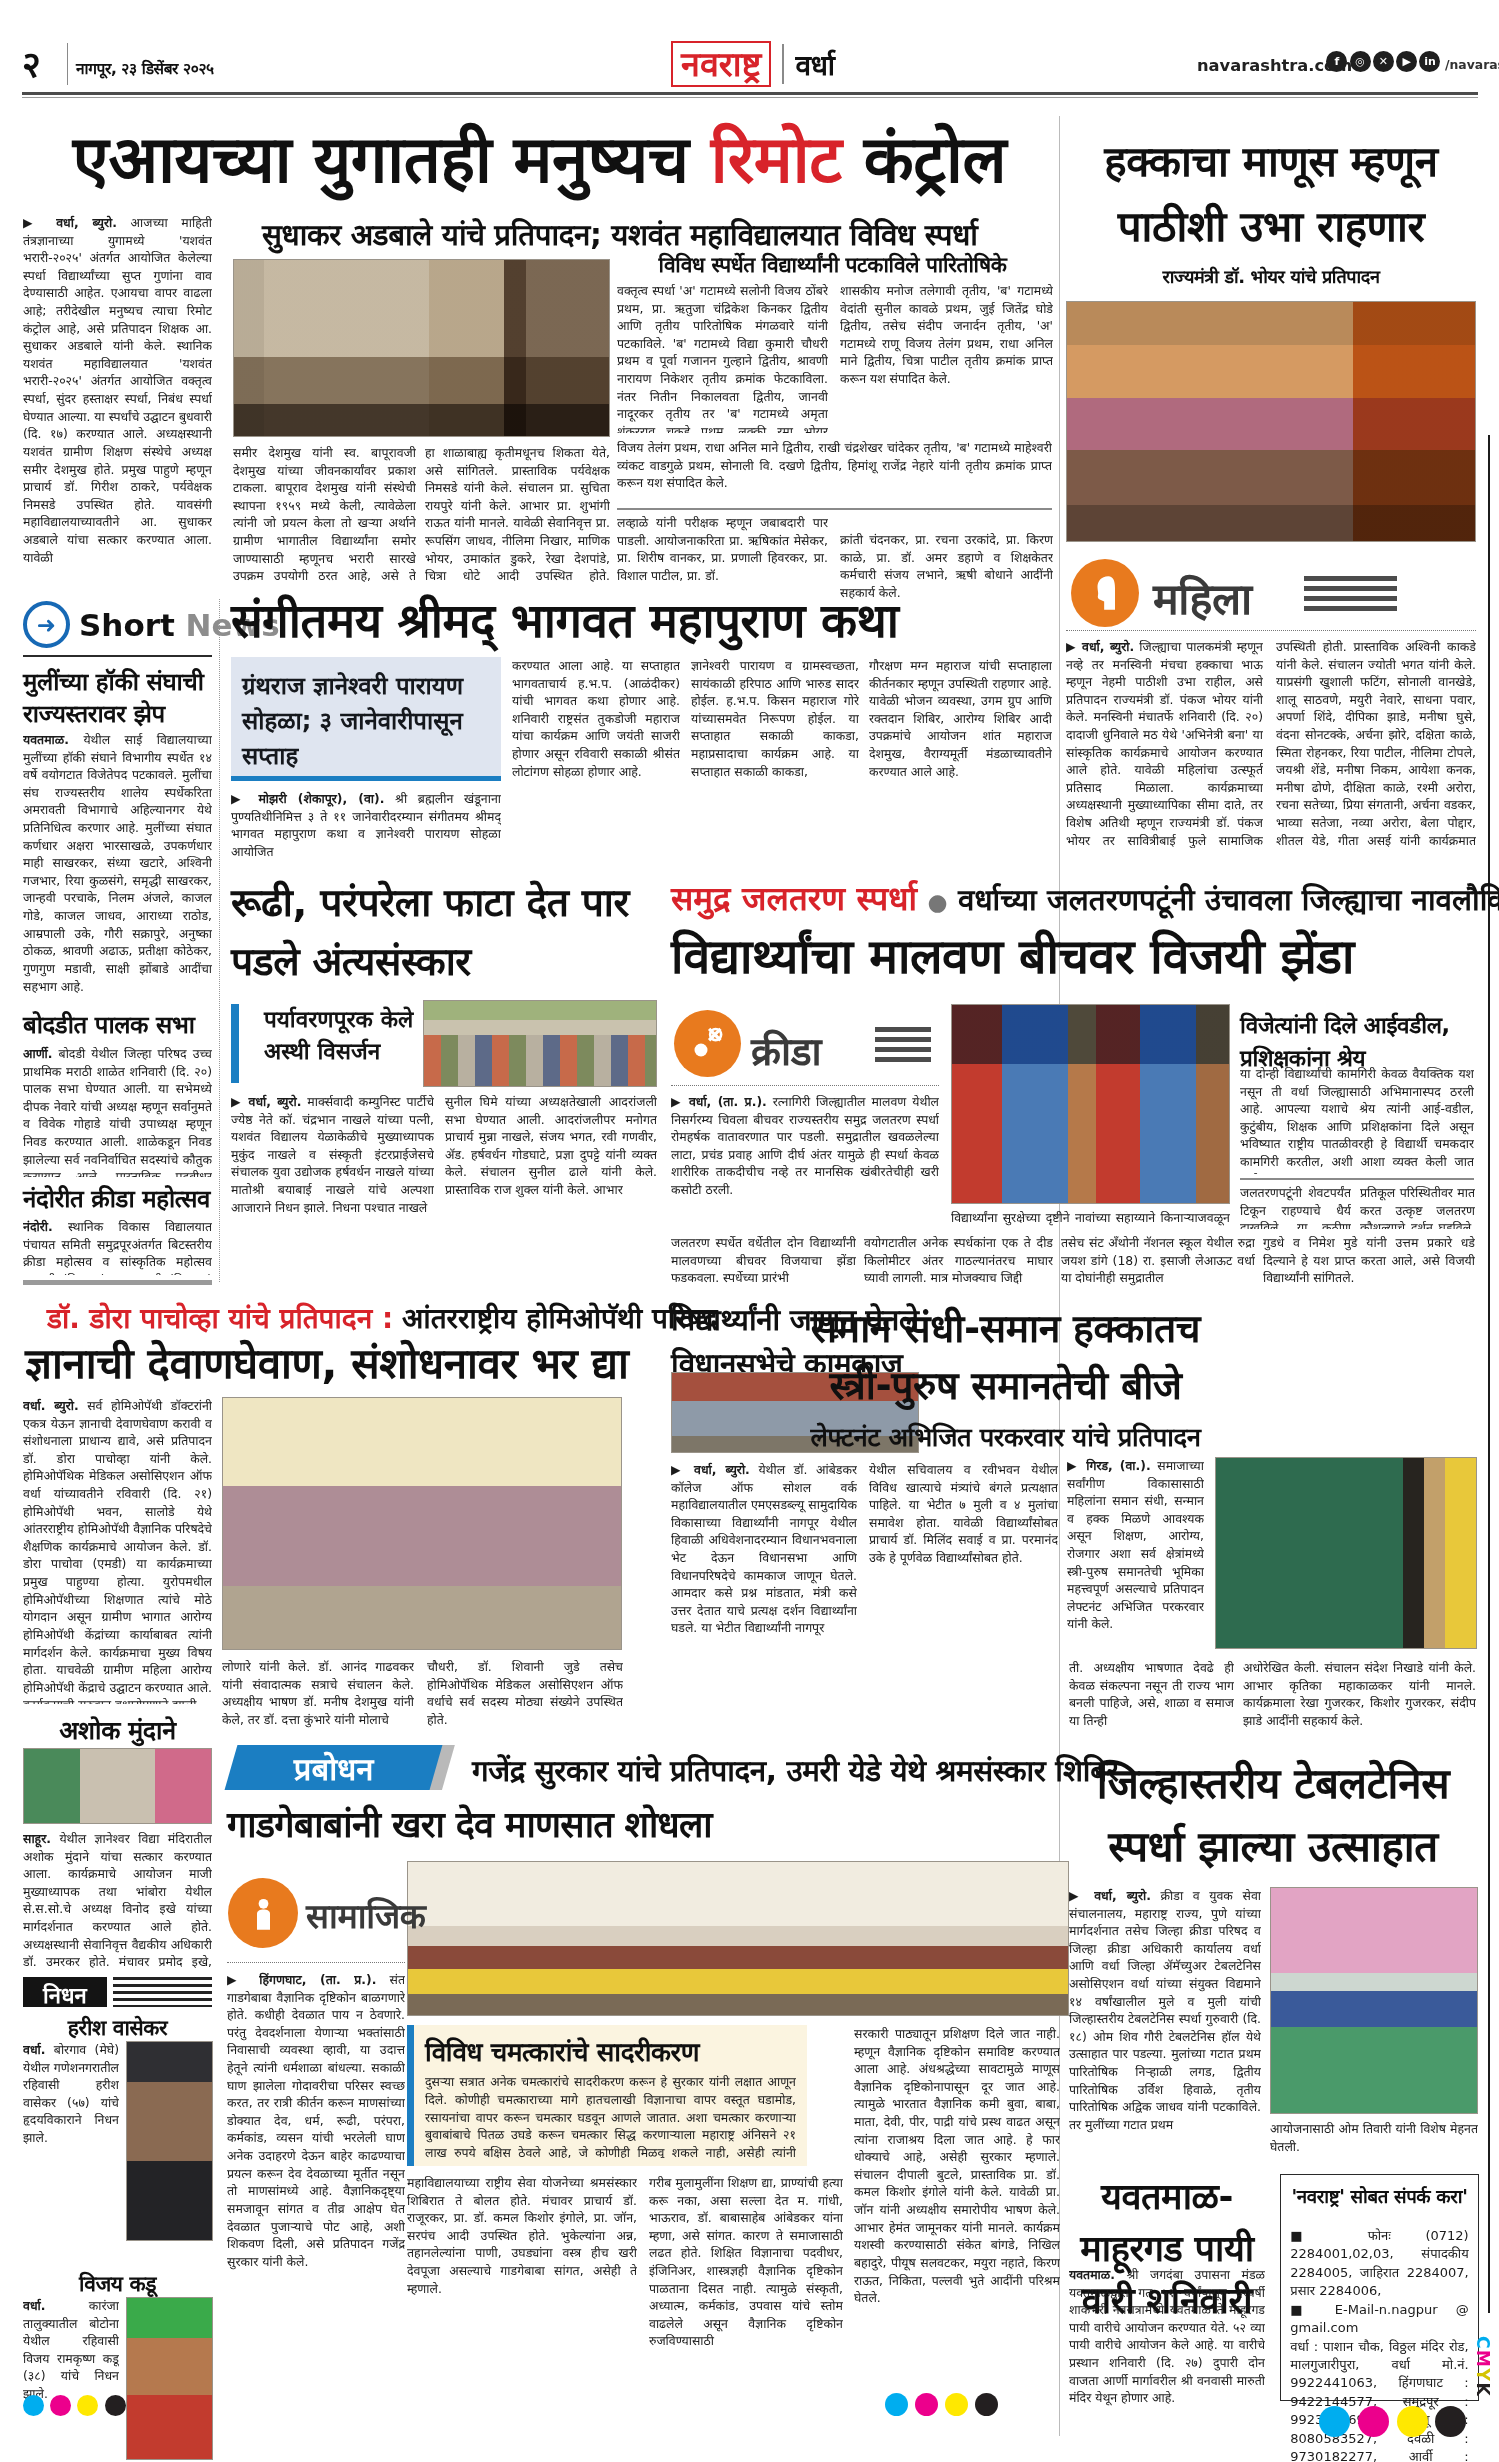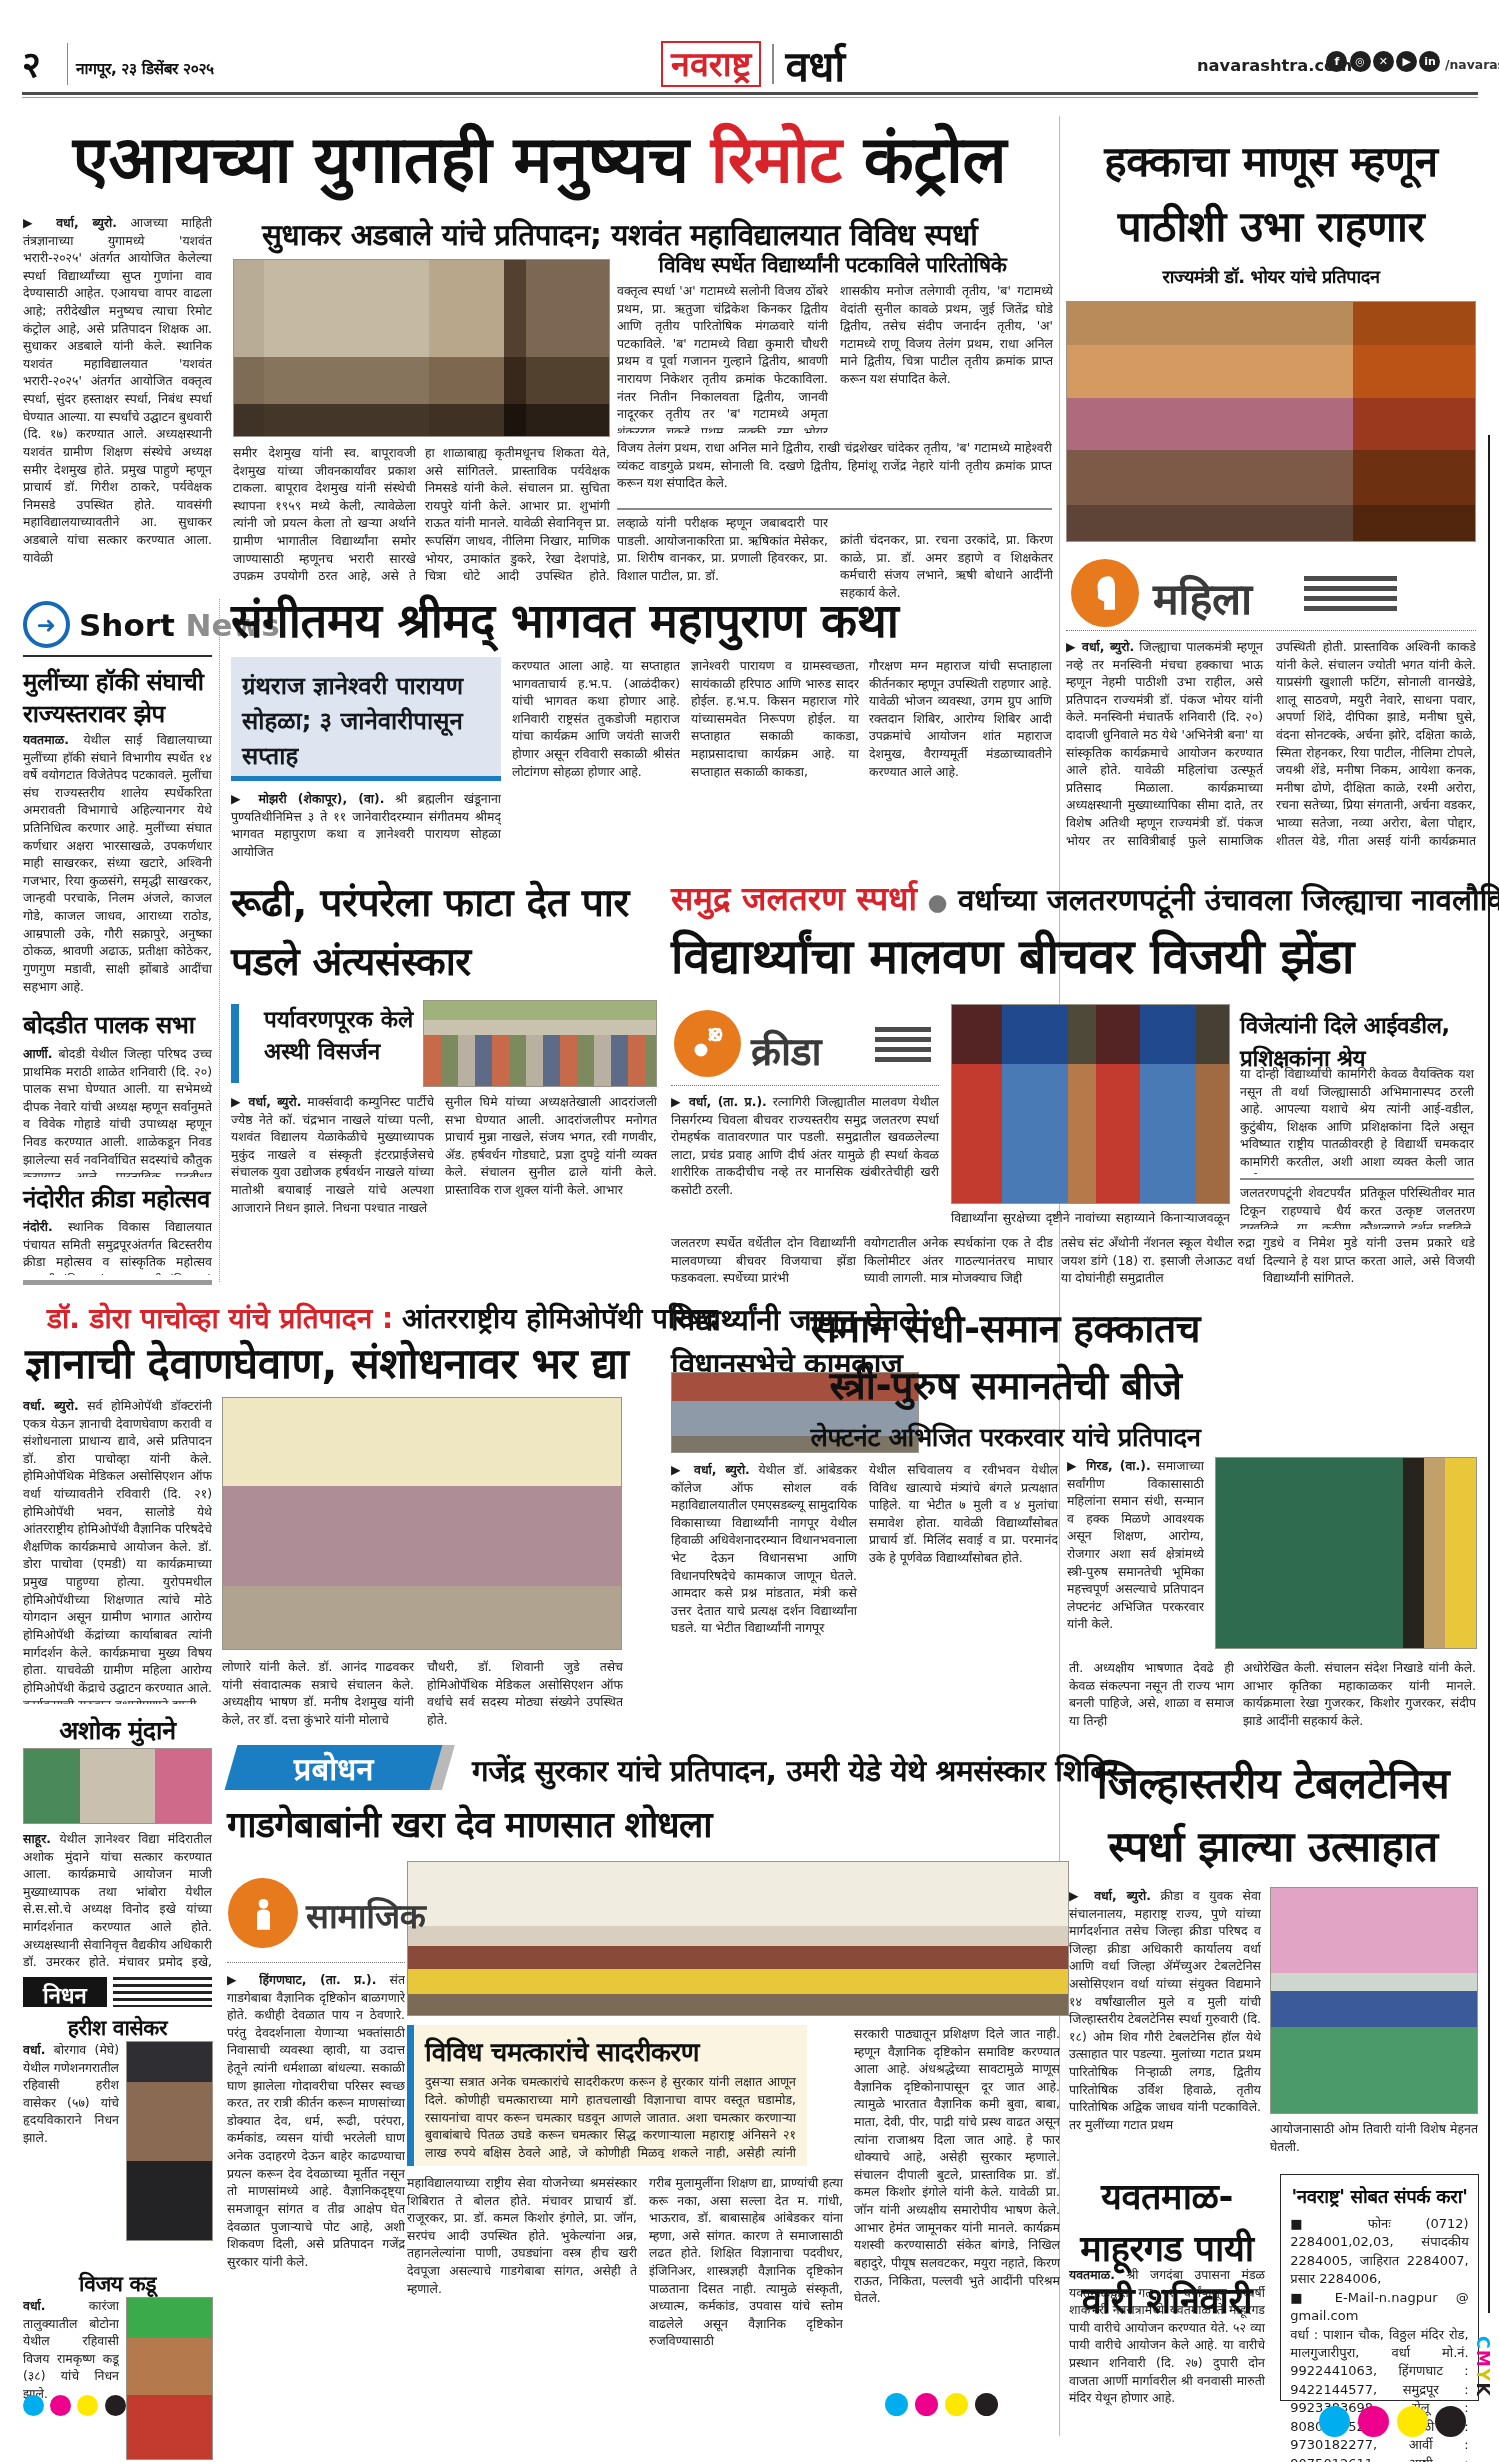--- a/index.html
+++ b/index.html
@@ -52,21 +52,21 @@
 
 <div id="page">
 
   <div class="abs hd" style="left:22px;top:39px;font-size:36px;">२</div>
   <div class="abs" style="left:67px;top:43px;height:42px;border-left:1.6px solid #8a8a8a;"></div>
   <div class="abs hd" style="left:76px;top:57px;font-size:15.5px;">नागपूर, २३ डिसेंबर २०२५</div>
 
   <div class="abs" style="left:598px;top:39px;width:310px;height:50px;display:flex;align-items:center;justify-content:center;gap:11px;">
     <span class="masthead">नवराष्ट्र</span>
     <span style="width:2.3px;height:40px;background:#8a8a8a;"></span>
-    <span class="hd" style="font-size:42px;">वर्धा</span>
+    <span class="hd" style="font-size:28px;">वर्धा</span>
   </div>
 
   <div class="abs" style="left:1197px;top:56px;font-size:16.3px;font-weight:bold;color:#222;">navarashtra.com</div>
   <div class="abs" style="left:1324px;top:51px;display:flex;">
     <span class="soc">f</span>
     <span class="soc">◎</span>
     <span class="soc">✕</span>
     <span class="soc">▶</span>
     <span class="soc">in</span>
   </div>
@@ -319,21 +319,21 @@
   <div class="abs photo ph-tt" style="left:1270px;top:1887px;width:208px;height:227px;"></div>
   <div class="abs bt" style="left:1270px;top:2120px;width:208px;height:43px;">आयोजनासाठी ओम तिवारी यांनी विशेष मेहनत घेतली.</div>
 
   <div class="abs hd" style="left:1069px;top:2171px;width:196px;font-size:36px;line-height:1.45;text-align:center;">यवतमाळ-माहूरगड पायी वारी शनिवारी</div>
   <div class="abs bt" style="left:1069px;top:2266px;width:196px;height:172px;">
     <span class="lead">यवतमाळ.</span>
     <span>श्री जगदंबा उपासना मंडळ यवतमाळद्वारा गत ५१ वर्षांपासून दरवर्षी शाकंभरी नवरात्रामध्ये यवतमाळ ते माहूरगड पायी वारीचे आयोजन करण्यात येते. ५२ व्या पायी वारीचे आयोजन केले आहे. या वारीचे प्रस्थान शनिवारी (दि. २७) दुपारी दोन वाजता आर्णी मार्गावरील श्री वनवासी मारुती मंदिर येथून होणार आहे.</span>
   </div>
 
   <div class="abs" style="left:1280px;top:2174px;width:199px;height:227px;border:1.6px solid #2a2a2a;padding:7.8px 9.3px;">
-    <div class="hd center" style="font-size:18.6px;margin-bottom:7px;">'नवराष्ट्र' सोबत संपर्क करा'</div>
+    <div class="hd center" style="font-size:18.6px;margin-bottom:19px;">'नवराष्ट्र' सोबत संपर्क करा'</div>
     <div class="bt" style="font-size:13px;">■ फोनः (0712) 2284001,02,03, संपादकीय 2284005, जाहिरात 2284007, प्रसार 2284006,</div>
     <div class="bt" style="font-size:13px;">■ E-Mail-n.nagpur @ gmail.com</div>
     <div class="bt" style="font-size:13px;">वर्धा : पाशान चौक, विठ्ठल मंदिर रोड, मालगुजारीपुरा, वर्धा मो.नं. 9922441063, हिंगणघाट : 9422144577, समुद्रपूर : 9923383698, सेलू : 8080583527, देवळी : 9730182277, आर्वी : 9075012611, आष्टी : 9423420717, कारंजा : 9822742234.</div>
   </div>
 
   <div class="abs" style="left:1319px;top:2406px;display:flex;gap:7.8px;">
     <span class="dot" style="width:31px;height:31px;background:#00adef;"></span>
     <span class="dot" style="width:31px;height:31px;background:#ec008c;"></span>
     <span class="dot" style="width:31px;height:31px;background:#ffe800;"></span>
     <span class="dot" style="width:31px;height:31px;background:#231f20;"></span>

